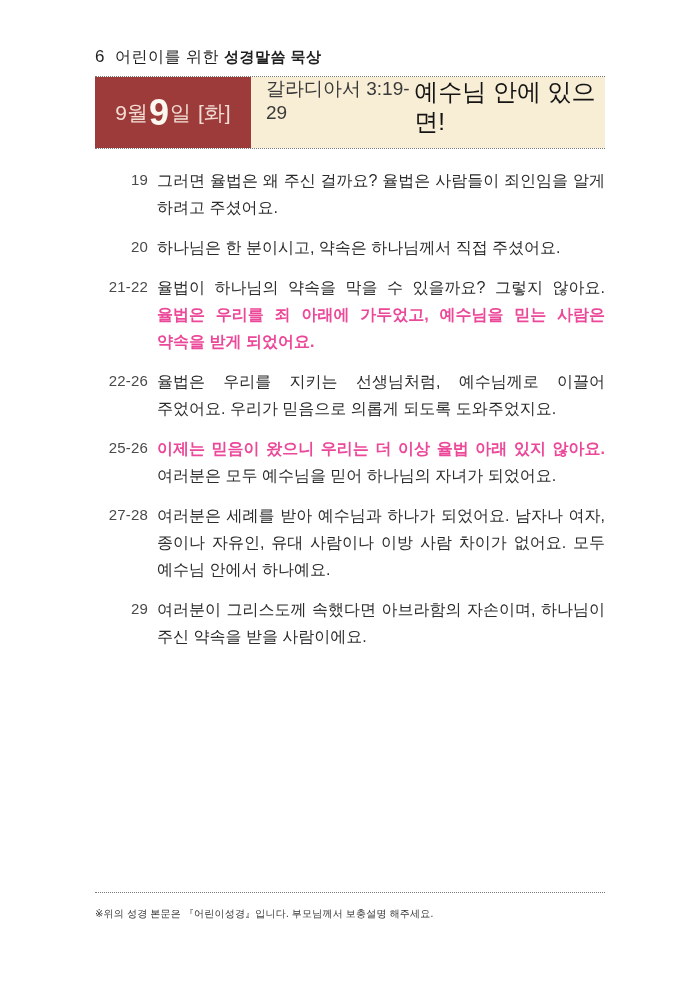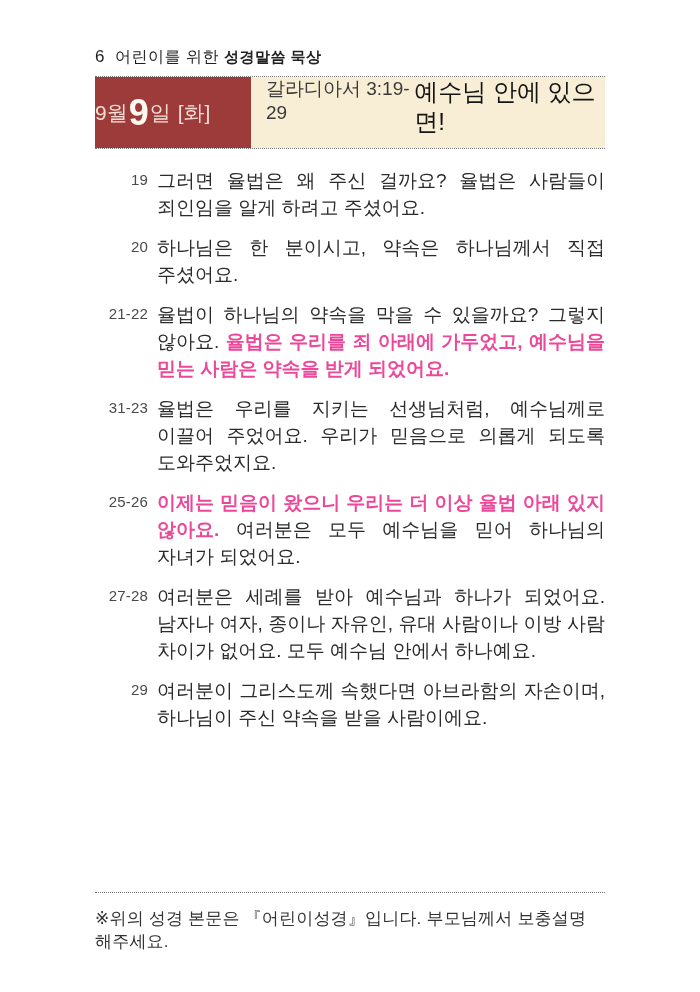--- a/index.html
+++ b/index.html
@@ -29,21 +29,21 @@
   .running-head .book-title .sub{font-size:15px;font-weight:bold;}
   
   .title-box{
     position:absolute;left:95px;top:76px;width:510px;height:73px;
     border-top:1px dotted var(--border_dots);
     border-bottom:1px dotted var(--border_dots);
     display:flex;
   }
   .date-box{
     width:156px;height:100%;background:var(--accent_red);
-    display:flex;align-items:center;
+    display:flex;align-items:center;justify-content:center;
     color:var(--date_text);white-space:nowrap;
   }
   .date-box .m{font-size:21px;}
   .date-box .d{font-size:36px;font-weight:bold;color:var(--date_day);margin:0 1px;line-height:1;}
   .date-box .s{font-size:21px;}
   .date-box .w{font-size:21px;margin-left:7px;}
   .ref-box{
     flex:1;height:100%;background:var(--cream);
     display:flex;flex-direction:row;justify-content:center;
     padding-left:15px;
@@ -55,31 +55,31 @@
     position:absolute;left:95px;top:167px;width:510px;
   }
   .verse-row{
     display:flex;margin-bottom:13px;
   }
   .verse-num{
     width:62px;flex:0 0 62px;text-align:right;padding-right:9px;
     font-size:15px;color:#4a4a4a;padding-top:4px;letter-spacing:0.2px;
   }
   .verse-text{
-    flex:1;font-size:19px;line-height:27px;color:var(--body_text);
+    flex:1;font-size:16px;line-height:27px;color:var(--body_text);
     text-align:justify;word-break:keep-all;
   }
   .verse-text .seg.bold{font-weight:bold;color:#ec4899;}
   
   .footnote{
     position:absolute;left:95px;top:892px;width:510px;
     border-top:1px dotted var(--border_dots);
     padding-top:14px;
   }
-  .footnote p{font-size:17px;color:#333333;letter-spacing:0.2px;}
+  .footnote p{font-size:10px;color:#333333;letter-spacing:0.2px;}
 </style>
 </head>
 <body>
 
 <div class="page">
 
   <div class="running-head">
     <span>6</span>
     <span class="book-title">
       <span>어린이를 위한</span>
@@ -110,21 +110,21 @@
       <span class="verse-num">20</span>
       <p class="verse-text"><span class="seg">하나님은 한 분이시고, 약속은 하나님께서 직접 주셨어요.</span></p>
     </div>
 
     <div class="verse-row">
       <span class="verse-num">21-22</span>
       <p class="verse-text"><span class="seg">율법이 하나님의 약속을 막을 수 있을까요? 그렇지 않아요. </span><span class="seg bold">율법은 우리를 죄 아래에 가두었고, 예수님을 믿는 사람은 약속을 받게 되었어요.</span></p>
     </div>
 
     <div class="verse-row">
-      <span class="verse-num">31-23</span>
+      <span class="verse-num">22-26</span>
       <p class="verse-text"><span class="seg">율법은 우리를 지키는 선생님처럼, 예수님께로 이끌어 주었어요. 우리가 믿음으로 의롭게 되도록 도와주었지요.</span></p>
     </div>
 
     <div class="verse-row">
       <span class="verse-num">25-26</span>
       <p class="verse-text"><span class="seg bold">이제는 믿음이 왔으니 우리는 더 이상 율법 아래 있지 않아요. </span><span class="seg">여러분은 모두 예수님을 믿어 하나님의 자녀가 되었어요.</span></p>
     </div>
 
     <div class="verse-row">
       <span class="verse-num">27-28</span>

